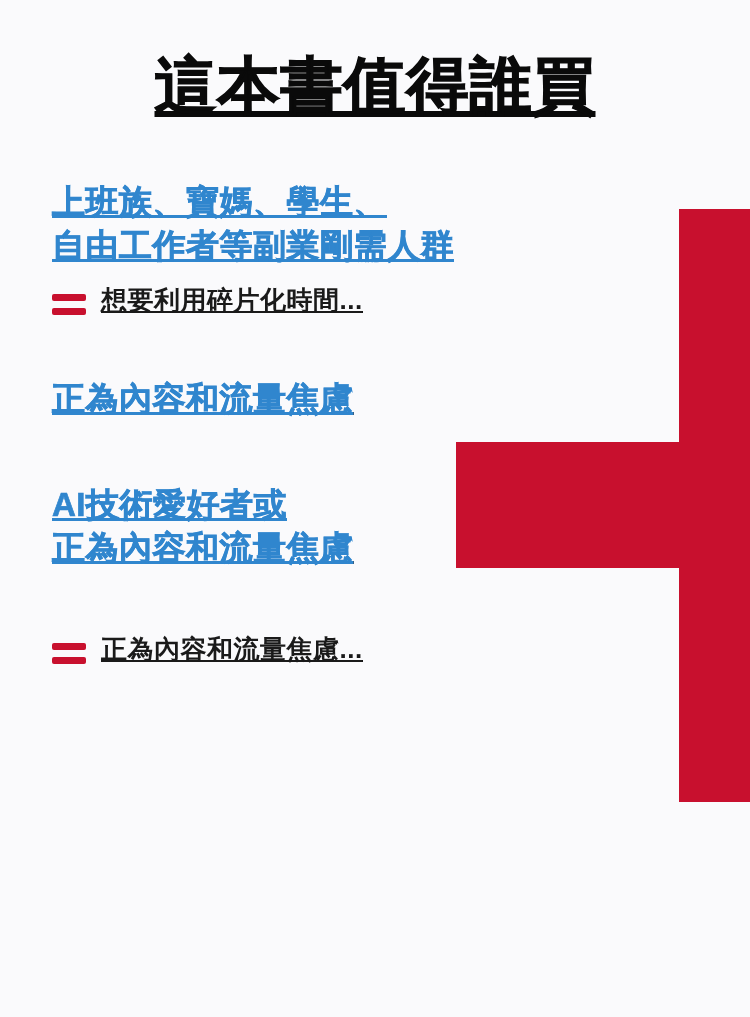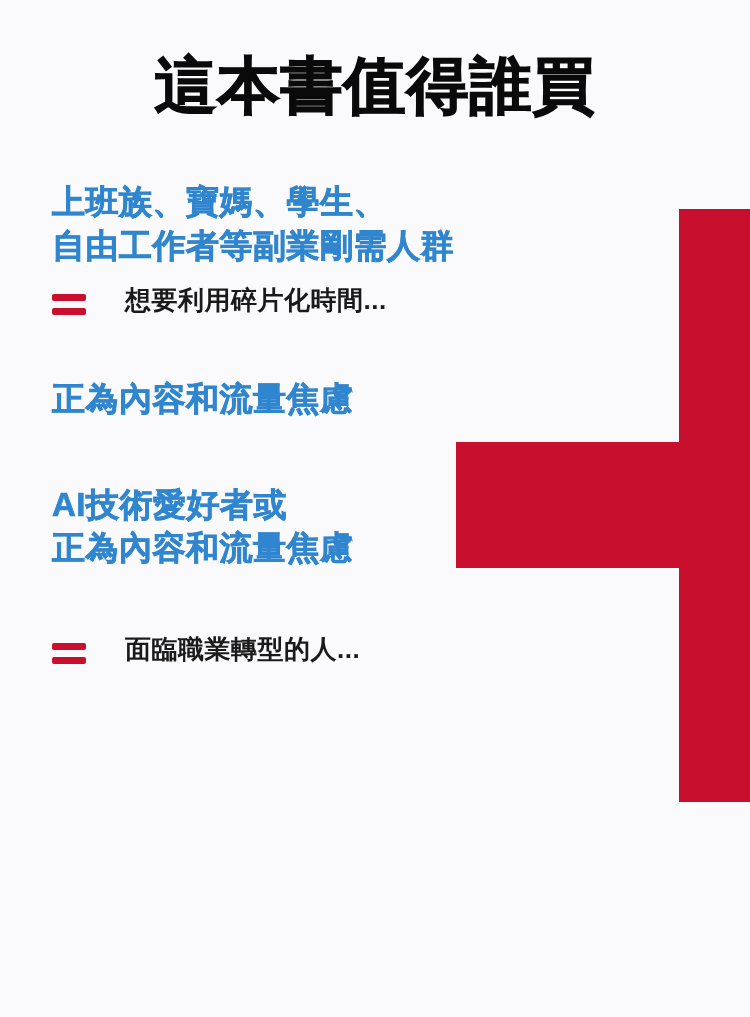--- a/index.html
+++ b/index.html
@@ -1,15 +1,15 @@
 <!DOCTYPE html>
 <html style="--red: #C8102E;"><head>
 <meta charset="utf-8">
 <style>
-  * { margin:0; padding:0; box-sizing:border-box; }
+  * { margin:0; padding:0; box-sizing:border-box;text-decoration:underline; }
 
   html, body {
     width: 750px;
     height: 1017px;
     overflow: hidden;
   }
 
   body {
     background: #FAFAFC;
     font-family: "Liberation Sans", "DejaVu Sans", sans-serif;
@@ -69,21 +69,20 @@
     line-height: 1.32;
     letter-spacing: 0.5px;
     -webkit-text-stroke: 0.7px #3086CE;
     white-space: pre-line;
   }
 
   .bullet-row {
     display: flex;
     align-items: flex-start;
     margin-top: 16px;
-    gap: 24px;
   }
 
   .eq-icon {
     flex: 0 0 auto;
     width: 34px;
     margin-top: 11px;
     margin-right: 15px;
   }
   .eq-icon .bar {
     display: block;
@@ -142,18 +141,18 @@
       <div class="section-heading">AI技術愛好者或
 正為內容和流量焦慮</div>
     </div>
 
     <div class="section sec-4">
       <div class="bullet-row">
         <span class="eq-icon">
           <span class="bar"></span>
             <span class="bar"></span>
         </span>
-        <span class="bullet-text">面臨職業轉型的人...</span>
+        <span class="bullet-text">正為內容和流量焦慮...</span>
       </div>
     </div>
 
   </div>
 </div>
 
 </body></html>

